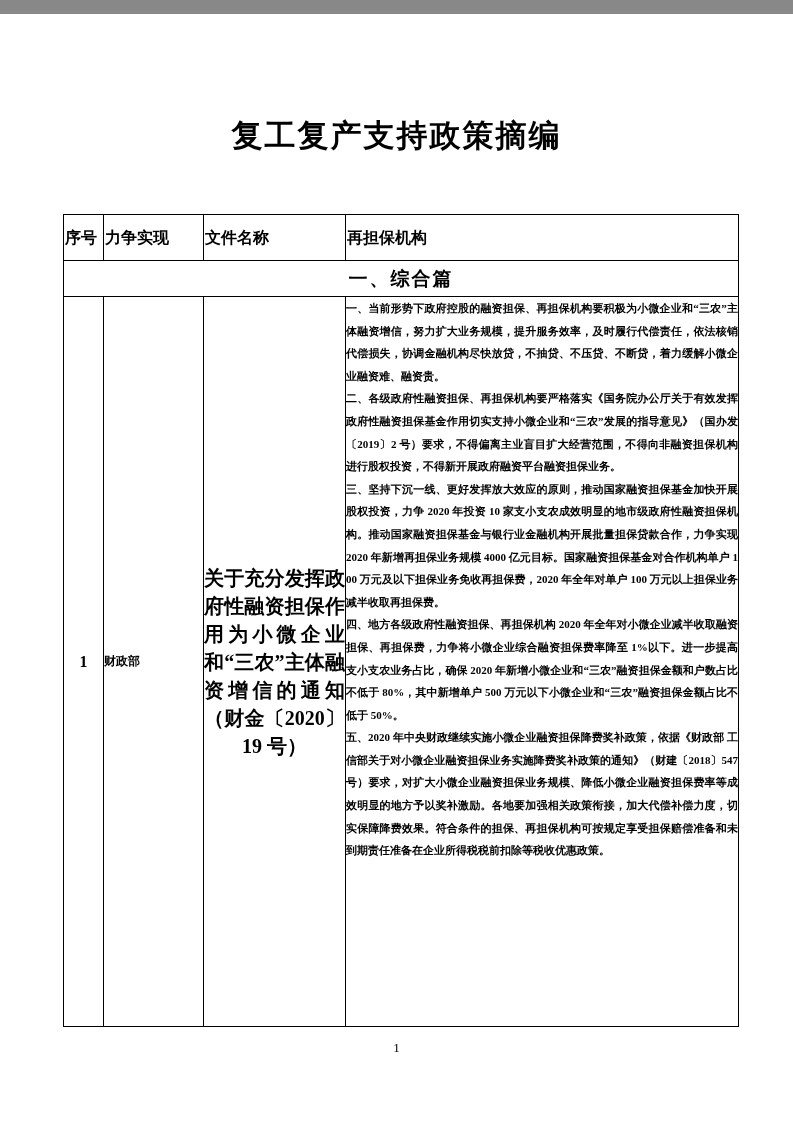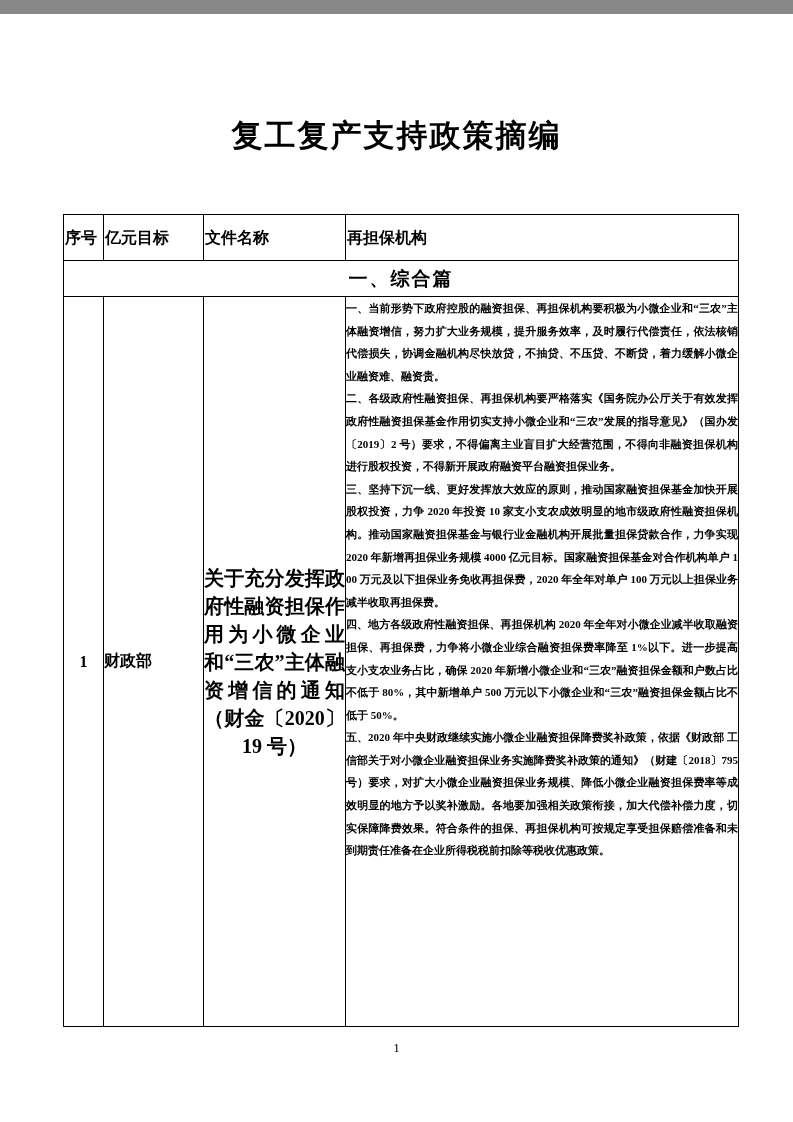--- a/index.html
+++ b/index.html
@@ -58,21 +58,21 @@
   }
   .data-row { height: 730px; }
   .cell-serial {
     text-align: center;
     vertical-align: middle;
     font-size: 16px;
   }
   .cell-agency {
     text-align: left;
     vertical-align: middle;
-    font-size: 16px;
+    font-size: 12px;
     padding: 0 2px 0 9px;
   }
   .cell-docname {
     vertical-align: middle;
     font-size: 20px;
     line-height: 28px;
     padding: 0 5px;
     text-align: justify;
     text-align-last: center;
     word-break: break-all;
@@ -108,37 +108,37 @@
   <table class="policy-table">
     <colgroup>
       <col style="width:40px">
       <col style="width:100px">
       <col style="width:142px">
       <col style="width:393px">
     </colgroup>
     <tbody>
       <tr class="header-row">
         <th>序号</th>
-        <th>亿元目标</th>
+        <th>力争实现</th>
         <th>文件名称</th>
         <th>再担保机构</th>
       </tr>
       <tr class="section-row">
         <td colspan="4">一、综合篇</td>
       </tr>
       <tr class="data-row">
         <td class="cell-serial">1</td>
         <td class="cell-agency">财政部</td>
         <td class="cell-docname">关于充分发挥政府性融资担保作用为小微企业和“三农”主体融资增信的通知（财金〔2020〕19 号）</td>
         <td class="cell-content">
           <p>一、当前形势下政府控股的融资担保、再担保机构要积极为小微企业和“三农”主体融资增信，努力扩大业务规模，提升服务效率，及时履行代偿责任，依法核销代偿损失，协调金融机构尽快放贷，不抽贷、不压贷、不断贷，着力缓解小微企业融资难、融资贵。</p>
           <p>二、各级政府性融资担保、再担保机构要严格落实《国务院办公厅关于有效发挥政府性融资担保基金作用切实支持小微企业和“三农”发展的指导意见》（国办发〔2019〕2 号）要求，不得偏离主业盲目扩大经营范围，不得向非融资担保机构进行股权投资，不得新开展政府融资平台融资担保业务。</p>
           <p>三、坚持下沉一线、更好发挥放大效应的原则，推动国家融资担保基金加快开展股权投资，力争 2020 年投资 10 家支小支农成效明显的地市级政府性融资担保机构。推动国家融资担保基金与银行业金融机构开展批量担保贷款合作，力争实现 2020 年新增再担保业务规模 4000 亿元目标。国家融资担保基金对合作机构单户 100 万元及以下担保业务免收再担保费，2020 年全年对单户 100 万元以上担保业务减半收取再担保费。</p>
           <p>四、地方各级政府性融资担保、再担保机构 2020 年全年对小微企业减半收取融资担保、再担保费，力争将小微企业综合融资担保费率降至 1%以下。进一步提高支小支农业务占比，确保 2020 年新增小微企业和“三农”融资担保金额和户数占比不低于 80%，其中新增单户 500 万元以下小微企业和“三农”融资担保金额占比不低于 50%。</p>
-          <p>五、2020 年中央财政继续实施小微企业融资担保降费奖补政策，依据《财政部 工信部关于对小微企业融资担保业务实施降费奖补政策的通知》（财建〔2018〕795 号）要求，对扩大小微企业融资担保业务规模、降低小微企业融资担保费率等成效明显的地方予以奖补激励。各地要加强相关政策衔接，加大代偿补偿力度，切实保障降费效果。符合条件的担保、再担保机构可按规定享受担保赔偿准备和未到期责任准备在企业所得税税前扣除等税收优惠政策。</p>
+          <p>五、2020 年中央财政继续实施小微企业融资担保降费奖补政策，依据《财政部 工信部关于对小微企业融资担保业务实施降费奖补政策的通知》（财建〔2018〕547 号）要求，对扩大小微企业融资担保业务规模、降低小微企业融资担保费率等成效明显的地方予以奖补激励。各地要加强相关政策衔接，加大代偿补偿力度，切实保障降费效果。符合条件的担保、再担保机构可按规定享受担保赔偿准备和未到期责任准备在企业所得税税前扣除等税收优惠政策。</p>
         </td>
       </tr>
     </tbody>
   </table>
 
   <div class="page-number">1</div>
 
 </div>
 
 </body></html>

